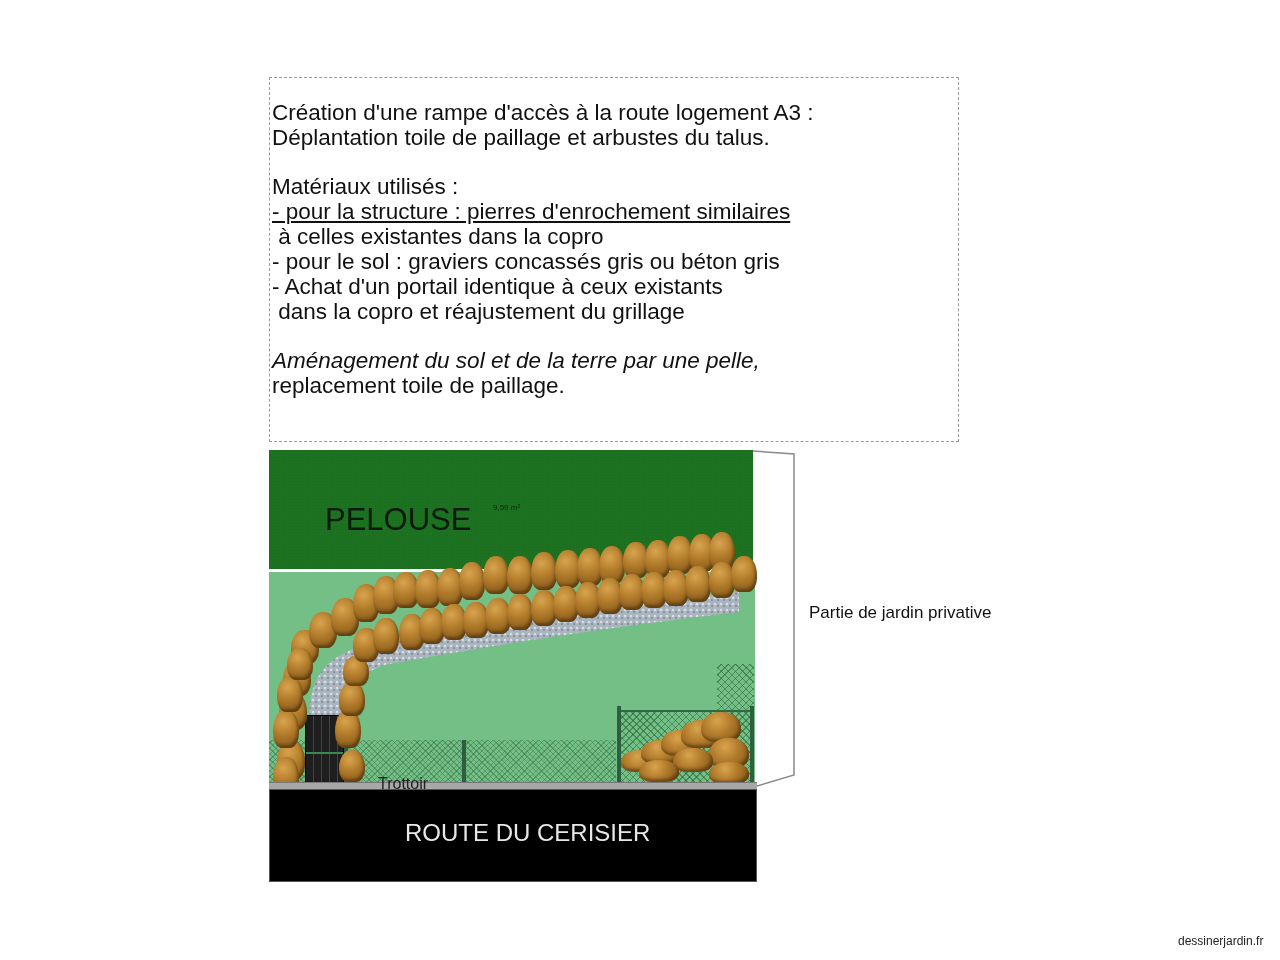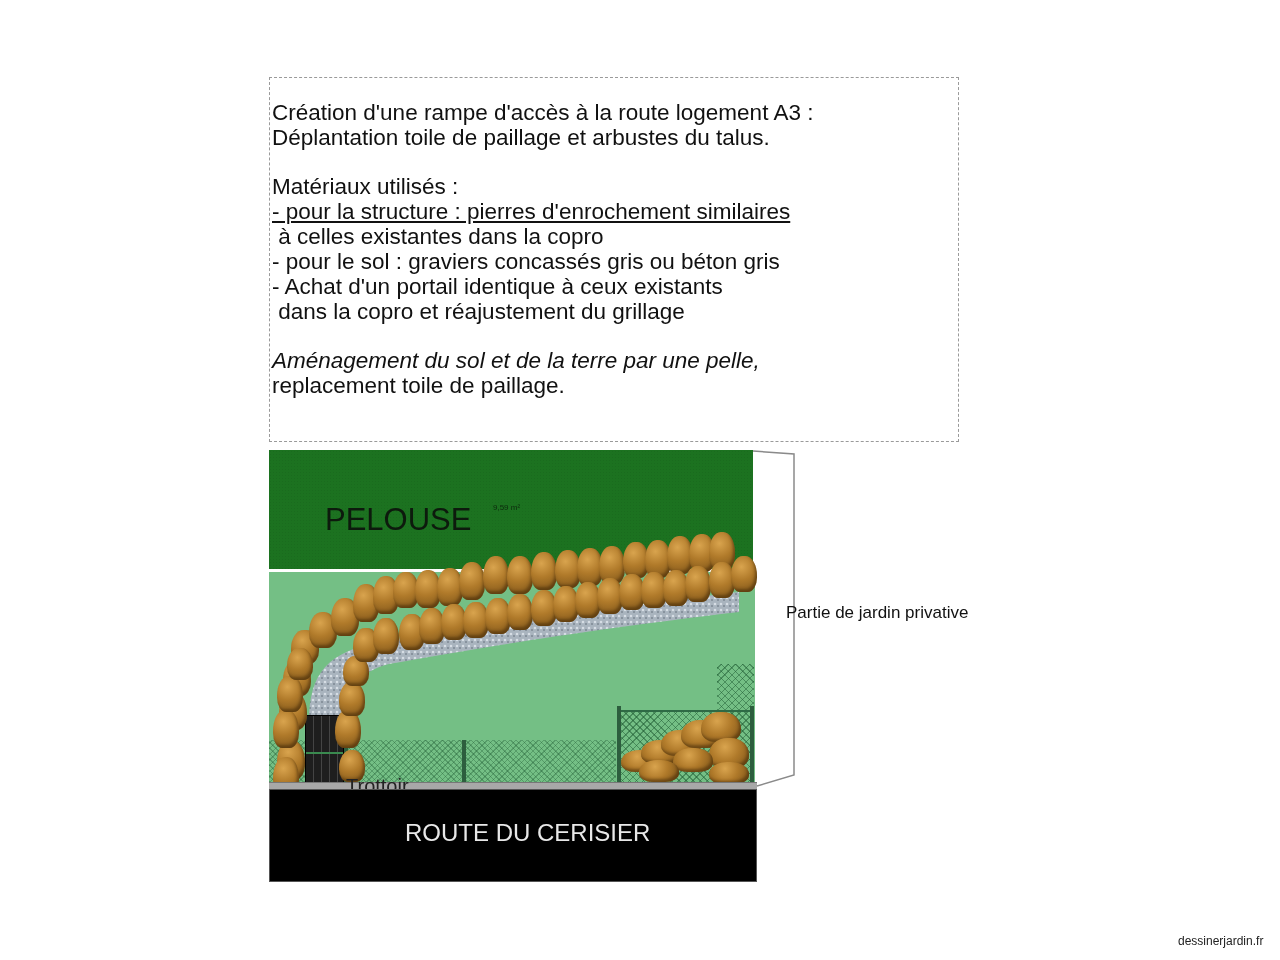--- a/index.html
+++ b/index.html
@@ -19,25 +19,25 @@
   .fence-top{position:absolute;left:448px;top:92px;width:37px;height:46px;
     background-image:repeating-linear-gradient(45deg,rgba(30,90,50,.5) 0 1px,transparent 1px 5px),repeating-linear-gradient(-45deg,rgba(30,90,50,.5) 0 1px,transparent 1px 5px);}
   .post{position:absolute;width:4px;background:#2d5e3e;}
   .gate{position:absolute;left:36px;top:143px;width:37px;height:67px;background:#1e1e1e;border:1px solid #000;
     background-image:repeating-linear-gradient(90deg,transparent 0 7px,#444 7px 8px);}
   .gate::after{content:"";position:absolute;left:0;right:0;top:36px;height:2px;background:#3a8a4f;}
   .rock{position:absolute;border-radius:45% 45% 35% 35% / 55% 55% 40% 40%;
     background:radial-gradient(circle at 40% 30%,#d9a44e 0%,#b07a2a 45%,#7a5218 100%);
     box-shadow:inset -2px -3px 3px rgba(60,35,5,.5);}
   .sidewalk{position:absolute;left:269px;top:782px;width:488px;height:8px;background:#a8a8a8;border-top:1px solid #777;border-bottom:1px solid #666;}
-  .trottoir{position:absolute;left:346px;top:775px;font-size:20px;color:#222;}
+  .trottoir{position:absolute;left:378px;top:775px;font-size:16px;color:#222;}
   .road{position:absolute;left:269px;top:789px;width:488px;height:93px;background:#000;border:1px solid #555;box-sizing:border-box;}
   .road-label{position:absolute;left:96px;top:29px;font-size:24px;color:#e8e8e8;margin-left:39px;}
   .bracket{position:absolute;left:753px;top:450px;width:44px;height:340px;}
-  .side-label{position:absolute;left:786px;top:603px;font-size:17px;color:#111;}
+  .side-label{position:absolute;left:809px;top:603px;font-size:17px;color:#111;}
   .watermark{position:absolute;left:1178px;top:934px;font-size:12px;color:#222;}
 </style>
 </head>
 <body>
 
 <div class="notes" id="notes">
     <span class="line" style="top: 22px;">Création d'une rampe d'accès à la route logement A3 :</span>
     <span class="line" style="top: 47px;">Déplantation toile de paillage et arbustes du talus.</span>
     <span class="line" style="top: 72px;"></span>
     <span class="line" style="top: 96px;">Matériaux utilisés :</span>

